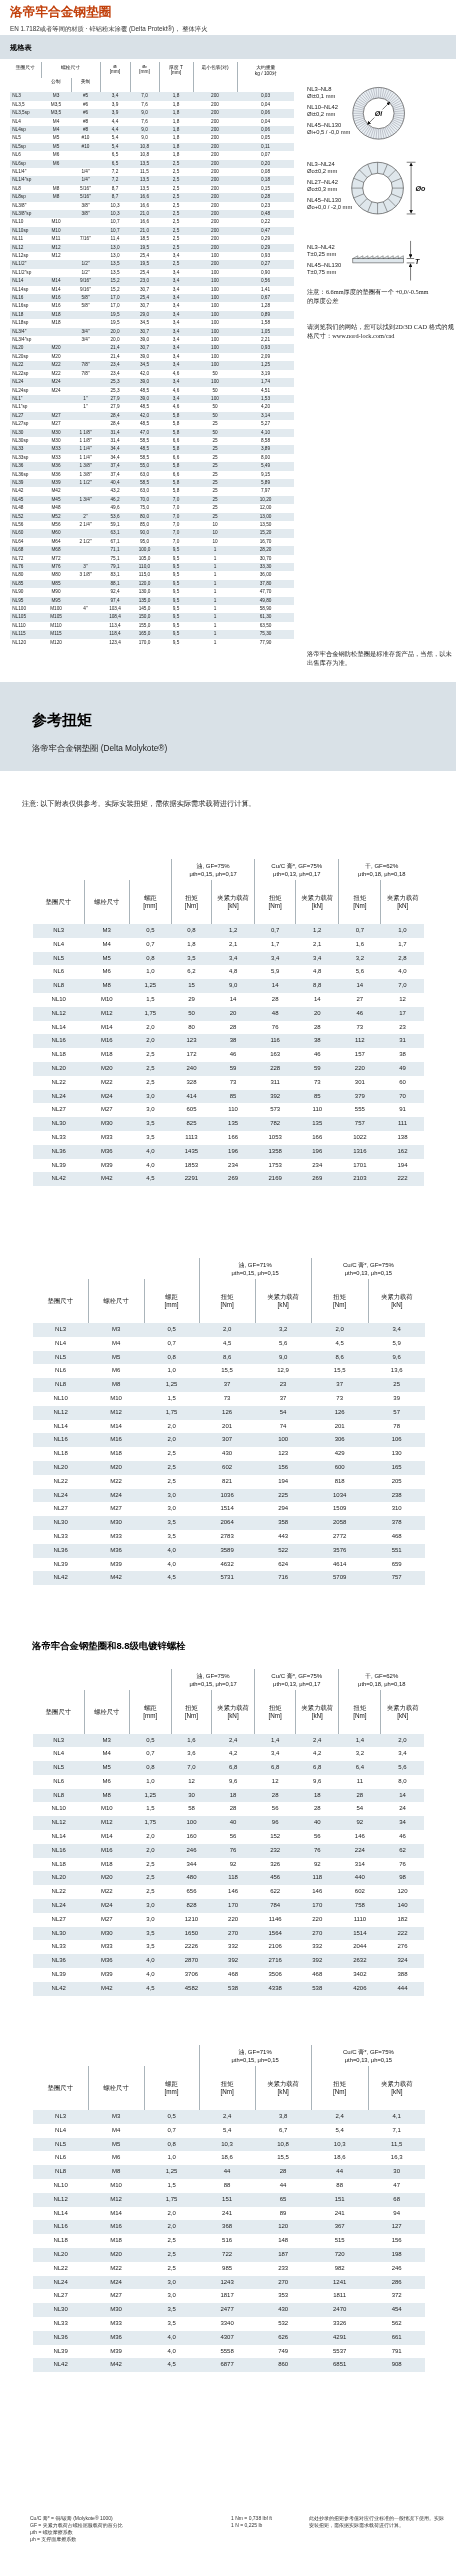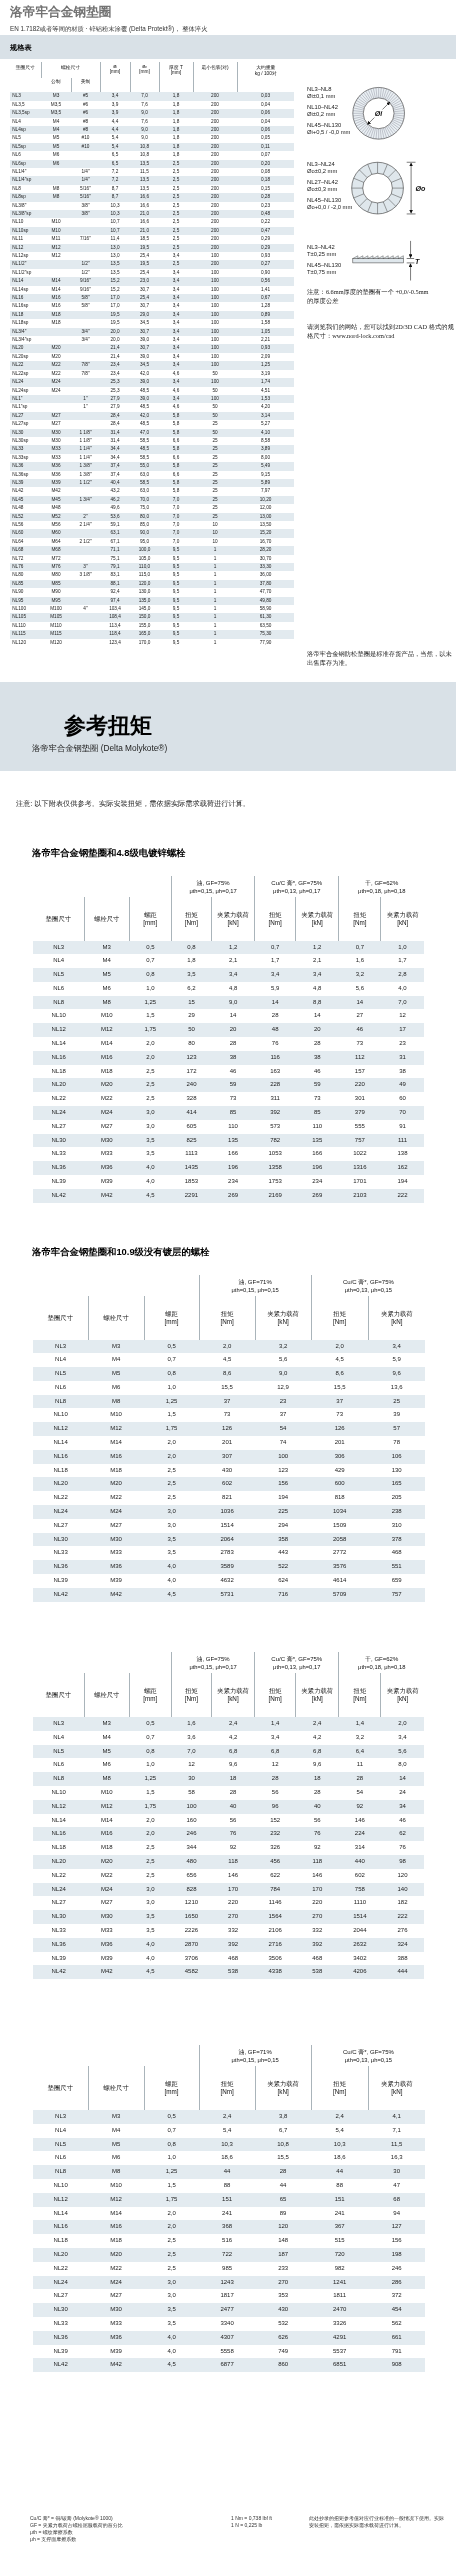--- a/index.html
+++ b/index.html
@@ -1,20 +1,20 @@
 <!DOCTYPE html>
 <html style="font-size:8.8px"><head>
 <meta charset="utf-8">
 <style>
   html,body{margin:0;padding:0;background:#fff;}
   .page{position:relative;width:457px;height:2576px;background:#fff;overflow:hidden;
         font-family:"Liberation Sans","DejaVu Sans",sans-serif;color:#1c1c1c;}
   .abs{position:absolute;}
   .band{position:absolute;left:0;width:457px;background:#d9e1e7;}
-  .page-title{font-size:12.7px;font-weight:bold;color:#737373;}
+  .page-title{font-size:12.7px;font-weight:bold;color:#c2410c;}
   .page-subtitle{font-size:6.3px;color:#333;}
   .sec-heading{font-size:7.2px;font-weight:bold;color:#000;}
 
   
   table{border-collapse:collapse;table-layout:fixed;}
   .spec{width:284px;font-size:4.7px;}
   .spec td,.spec th{padding:0;font-weight:normal;text-align:center;vertical-align:middle;}
   .spec thead td{font-size:4.8px;color:#111;}
   .spec tbody td{height:8.4px;line-height:8.4px;}
   .spec tbody tr:nth-child(odd){background:#e2eaef;}
@@ -36,21 +36,21 @@
   .tt tbody tr:nth-child(odd){background:#e3ebf0;}
   .tt .bl{border-left:0.6px solid #aab4ba;}
   .tt .nob{border:none;}
 
   
   .diag-labels{position:absolute;font-size:5.8px;line-height:6.9px;color:#222;}
   .diag-labels .pair{margin-bottom:4.4px;}
   .note-serif{position:absolute;font-family:"Liberation Serif","DejaVu Serif",serif;
               font-size:6.3px;line-height:8.8px;color:#222;}
   .torque-note{font-size:7.2px;color:#222;}
-  .torque-heading{font-size:22px;font-weight:bold;color:#000;margin-left:32px;}
+  .torque-heading{font-size:15px;font-weight:bold;color:#000;}
   .torque-subheading{font-size:8.3px;color:#222;}
 
   
   .footer-block{position:absolute;font-size:5px;line-height:6.9px;color:#333;}
   .footer-block .pair div{display:inline;}
 
   svg text.dimlab{font-size:13px;font-weight:bold;font-style:italic;fill:#111;
                   paint-order:stroke;stroke:#fff;stroke-width:5px;}
 </style>
 </head>
@@ -925,24 +925,23 @@
     </div>
 
   <div class="note-serif" style="left:307px;top:288px;width:124px;">注意：6.6mm厚度的垫圈有一个 +0,0/-0.5mm的厚度公差</div>
   <div class="note-serif" style="left:307px;top:323px;width:150px;">请浏览我们的网站，您可以找到2D/3D CAD 格式的规格尺寸：www.nord-lock.com/cad</div>
   <div class="note-serif" style="left:307px;top:650px;width:150px;">洛帝牢合金钢防松垫圈是标准存货产品，当然，以未出售库存为准。</div>
 
   <div class="band" style="top:682px;height:89px;"></div>
   <div class="abs torque-heading" style="left:32px;top:711px;">参考扭矩</div>
   <div class="abs torque-subheading" style="left:32px;top:743px;">洛帝牢合金钢垫圈 (Delta Molykote®)</div>
 
-  <div class="abs torque-note" style="left:16px;top:799px;width:407px;">注意: 以下附表仅供参考。实际安装扭矩，需依据实际需求载荷进行计算。</div>
+  <div class="abs torque-note" style="left:22px;top:799px;width:407px;font-family:Liberation Serif, serif;">注意: 以下附表仅供参考。实际安装扭矩，需依据实际需求载荷进行计算。</div>
 
   <div class="tt-wrap" style="top:847px;">
-    <div class="tt-title">洛帝牢合金钢垫圈和4.8级电镀锌螺栓</div>
     <table class="tt">
         <colgroup>
           <col style="width: 51px;">
           <col style="width: 45px;">
           <col style="width: 42px;">
           <col style="width: 40px;">
           <col style="width: 43px;">
           <col style="width: 41px;">
           <col style="width: 43px;">
           <col style="width: 42px;">
@@ -1208,21 +1207,20 @@
             <td>269</td>
             <td>2169</td>
             <td>269</td>
             <td>2103</td>
             <td>222</td>
           </tr>
         </tbody>
       </table>
   </div>
   <div class="tt-wrap" style="top:1246px;">
-    <div class="tt-title">洛帝牢合金钢垫圈和10.9级没有镀层的螺栓</div>
     <table class="tt">
         <colgroup>
           <col style="width: 55px;">
           <col style="width: 56px;">
           <col style="width: 55px;">
           <col style="width: 56px;">
           <col style="width: 56px;">
           <col style="width: 57px;">
           <col style="width: 57px;">
         </colgroup>
@@ -1436,20 +1434,21 @@
             <td>4,5</td>
             <td>5731</td>
             <td>716</td>
             <td>5709</td>
             <td>757</td>
           </tr>
         </tbody>
       </table>
   </div>
   <div class="tt-wrap" style="top:1640px;">
+    <div class="tt-title">洛帝牢合金钢垫圈和8.8级电镀锌螺栓</div>
     <table class="tt">
         <colgroup>
           <col style="width: 51px;">
           <col style="width: 45px;">
           <col style="width: 42px;">
           <col style="width: 40px;">
           <col style="width: 43px;">
           <col style="width: 41px;">
           <col style="width: 43px;">
           <col style="width: 42px;">

